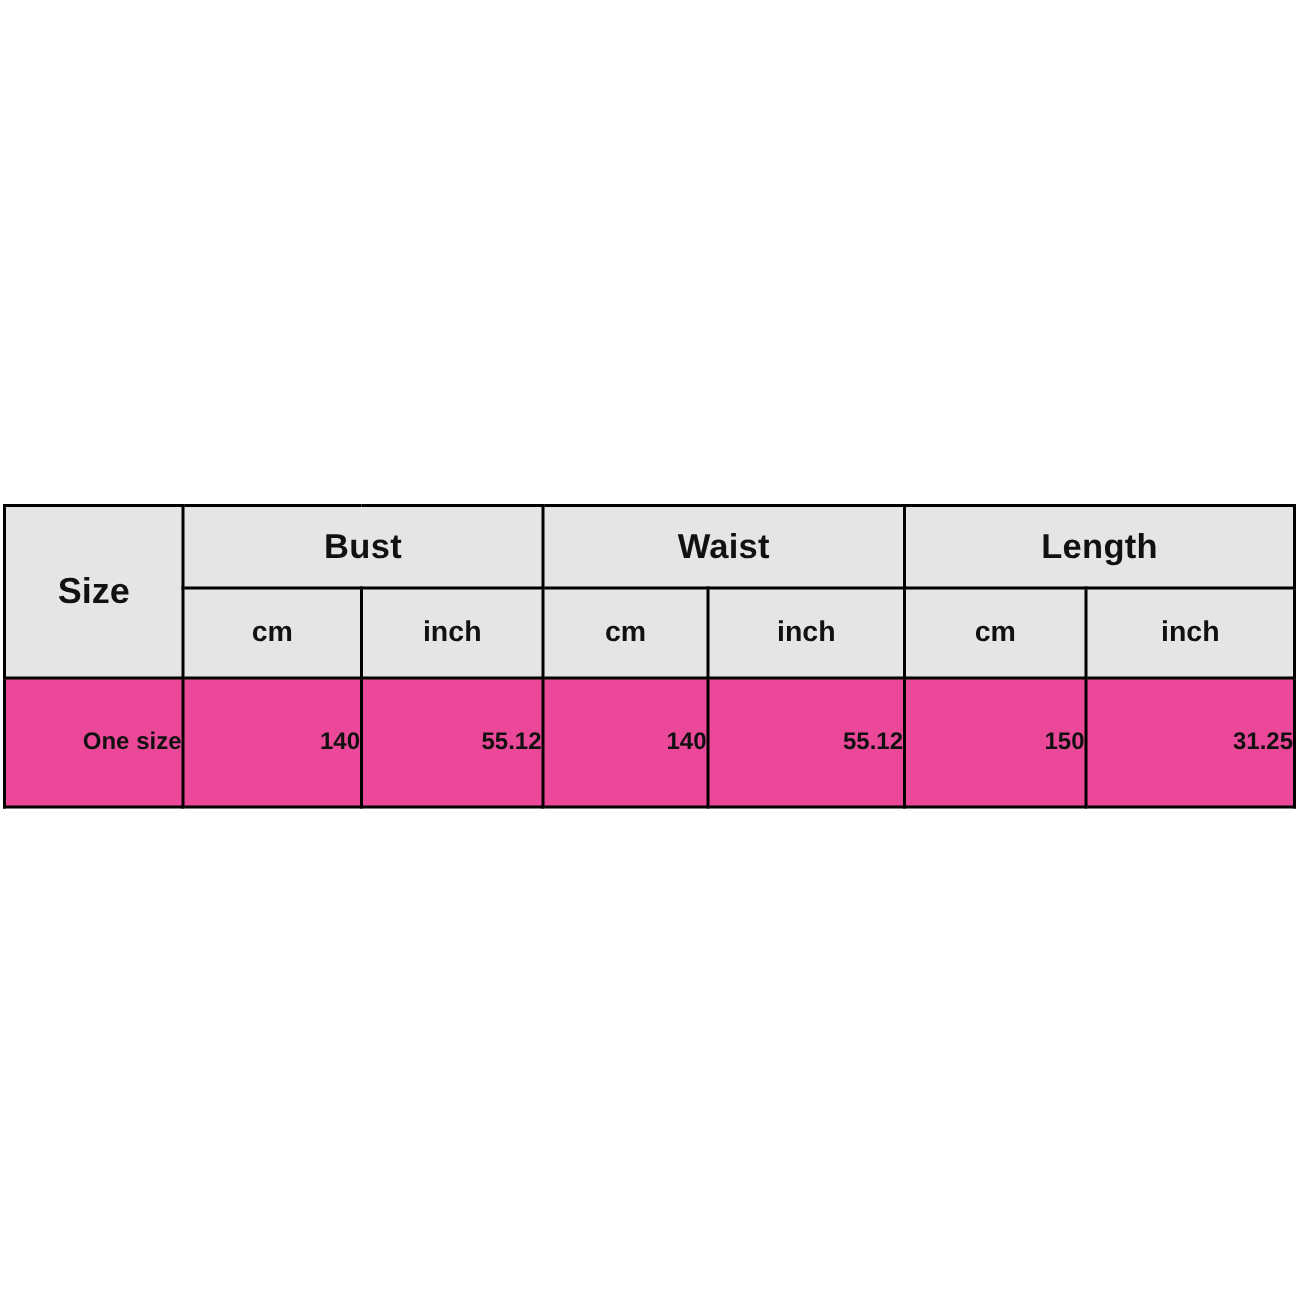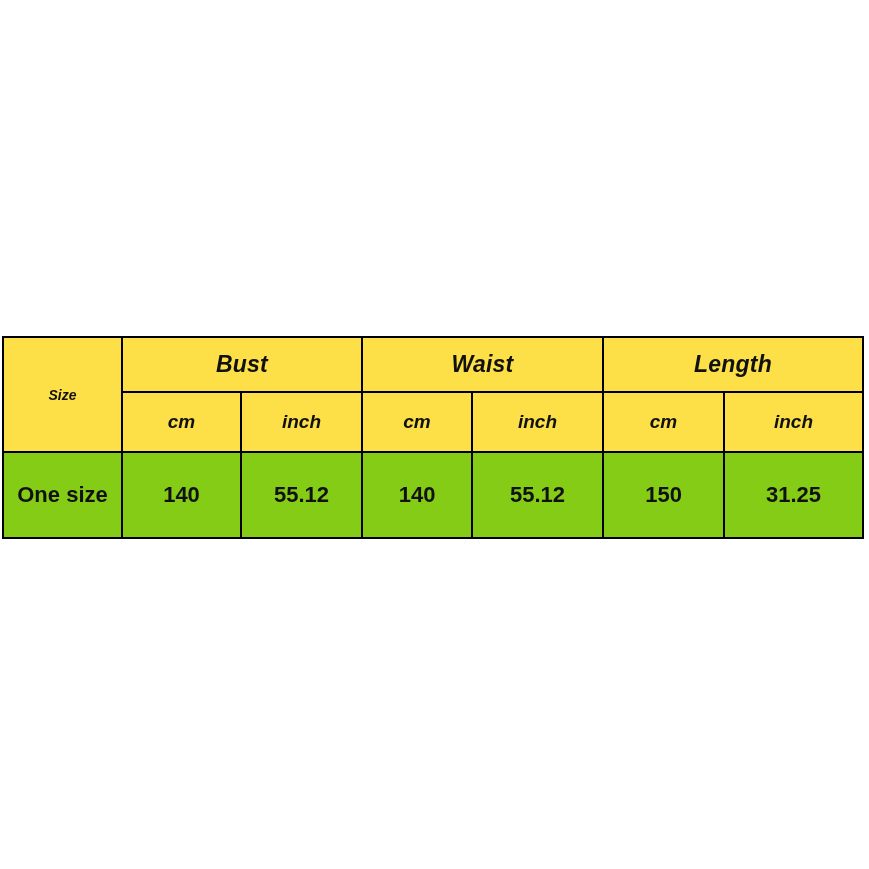--- a/index.html
+++ b/index.html
@@ -42,46 +42,46 @@
     text-align: center;
     vertical-align: middle;
     color: #111111;
     font-weight: bold;
     padding: 0;
     font-family: "Liberation Sans", sans-serif;
   }
 
   
   table.size-chart thead th {
-    background: #fde047;
-    font-style: italic;
+    background: #e5e5e5;
   }
 
   th.group-head {
     height: 53px;
     font-size: 23px;
     letter-spacing: 0.2px;
   }
 
   th.size-head {
     height: 111px;
-    font-size: 14px;
+    font-size: 24px;
     background: #f9c99b;
   }
 
   th.unit-head {
     height: 58px;
     font-size: 19px;
   }
 
   
   table.size-chart tbody td {
-    background: #84cc16;
+    background: #ec4899;
     height: 84px;
-    font-size: 22px;
+    font-size: 16px;
+    text-align: right;
   }
 
   td.row-label {
     font-size: 21px;
   }
 
   
   col.c-size   { width: 119px; }
   col.c-bcm    { width: 119px; }
   col.c-binch  { width: 121px; }

